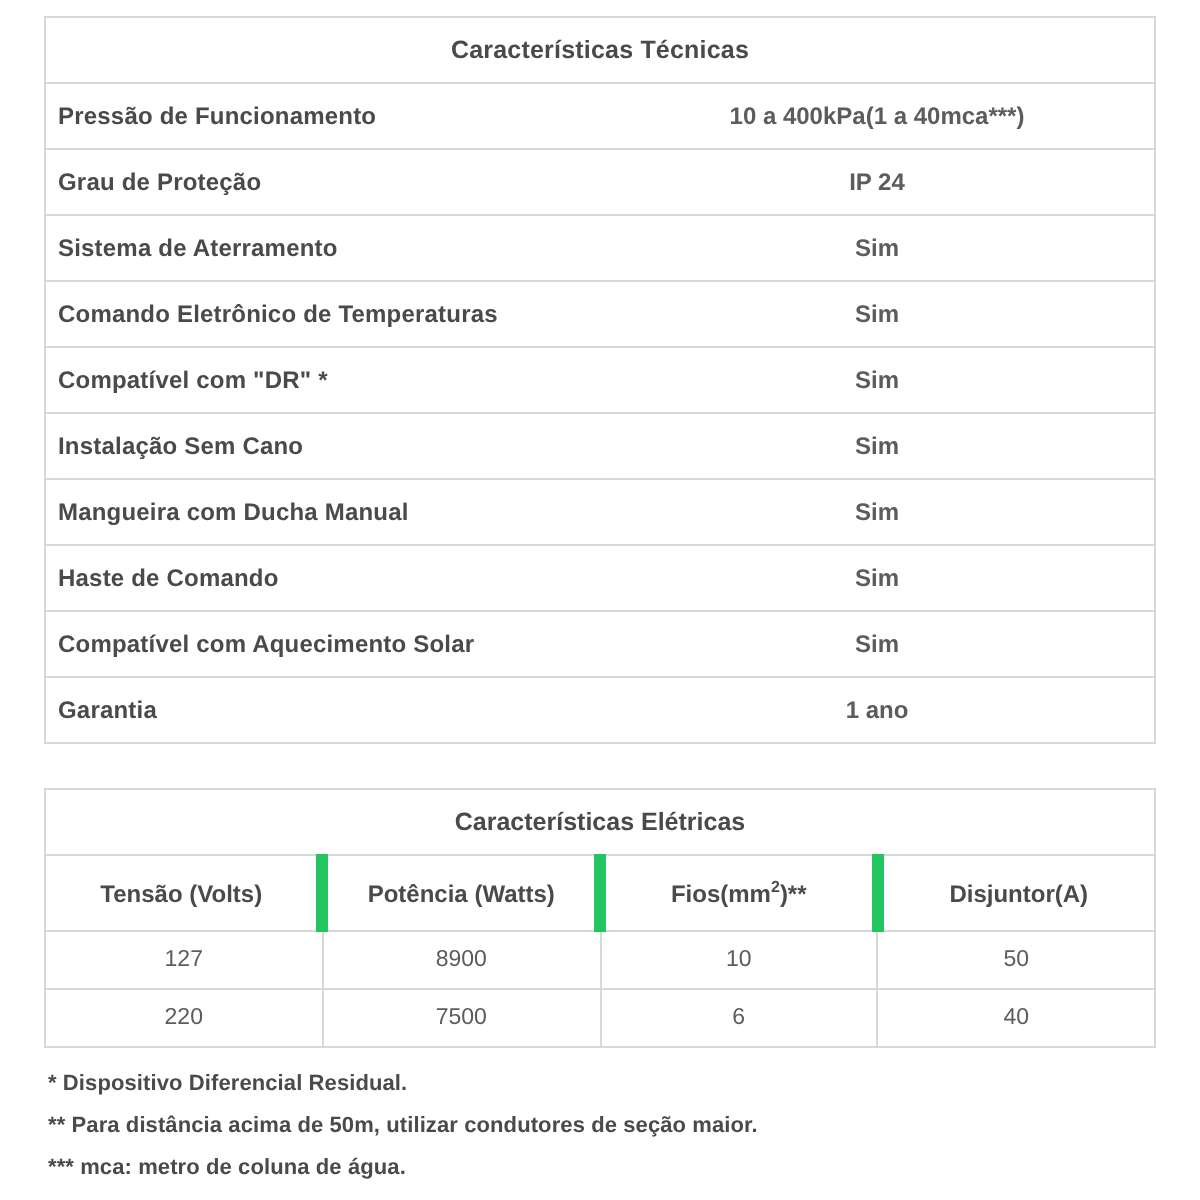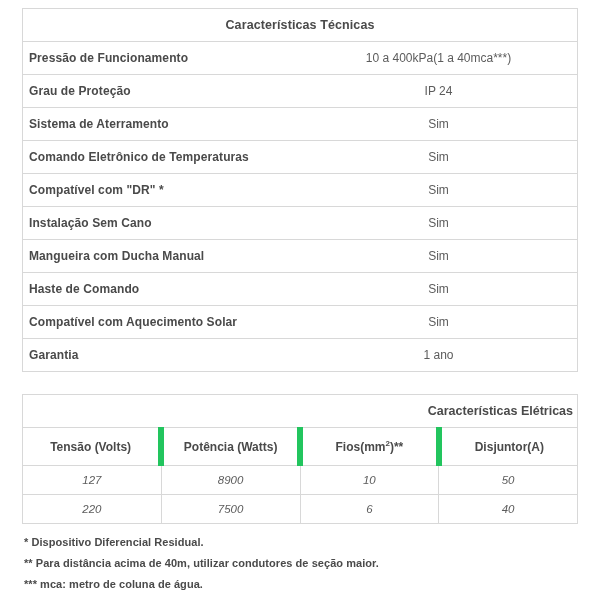--- a/index.html
+++ b/index.html
@@ -47,31 +47,31 @@
   }
   .spec-table td.label {
     font-weight: bold;
     color: #4a4a4a;
     width: 340px;
     letter-spacing: .1px;
   }
   .spec-table td.value {
     text-align: center;
     color: #5c5c5c;
-    font-weight: normal;
+    font-weight: bold;
   }
   .spacer {
     height: 22px;
   }
   .elec-table {
     border: 1px solid #d8d8d8;
   }
   .elec-table th.title {
     border-bottom: 1px solid #d8d8d8;
-    text-align: right;
+    text-align: center;
     font-size: 12.5px;
     font-weight: bold;
     color: #4a4a4a;
     padding: 9px 4px;
   }
   .elec-table th.colhead {
     border-bottom: 1px solid #d8d8d8;
     border-left: 6px solid #22c55e;
     text-align: center;
     font-size: 12px;
@@ -82,21 +82,20 @@
   .elec-table th.colhead:first-child {
     border-left: none;
   }
   .elec-table td {
     border-top: 1px solid #d8d8d8;
     border-left: 1px solid #d8d8d8;
     text-align: center;
     font-size: 11.5px;
     color: #5c5c5c;
     padding: 8px 4px;
-    font-style: italic;
   }
   .elec-table td:first-child {
     border-left: none;
   }
   sup {
     font-size: 8px;
     vertical-align: super;
   }
   .notes {
     margin-top: 12px;
@@ -190,17 +189,17 @@
         <td>220</td>
         <td>7500</td>
         <td>6</td>
         <td>40</td>
       </tr>
     </tbody>
   </table>
 
   <div class="notes">
     <div class="note">* Dispositivo Diferencial Residual.</div>
-    <div class="note">** Para distância acima de 40m, utilizar condutores de seção maior.</div>
+    <div class="note">** Para distância acima de 50m, utilizar condutores de seção maior.</div>
     <div class="note">*** mca: metro de coluna de água.</div>
   </div>
 
 </div>
 
 </body></html>

